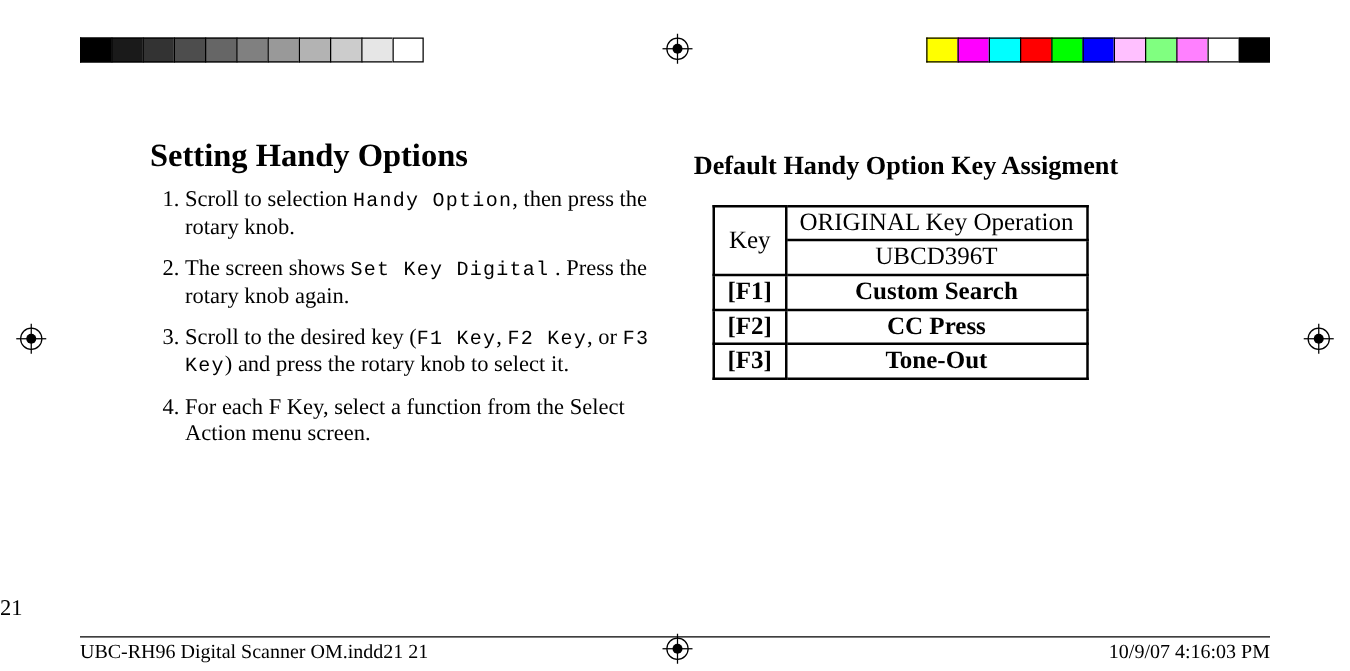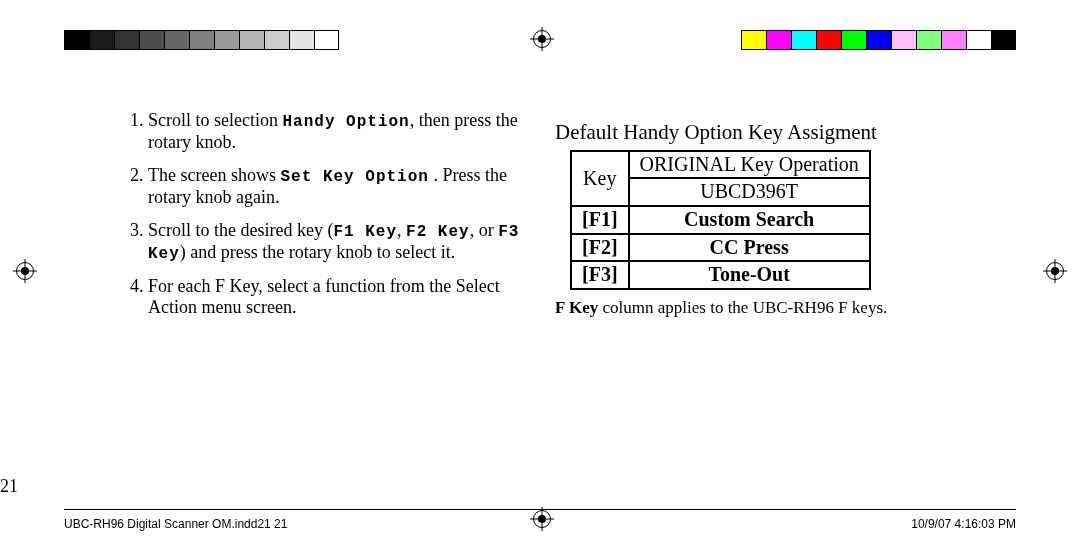--- a/index.html
+++ b/index.html
@@ -45,30 +45,29 @@
   
   .page {
     position: absolute;
     top: 110px; left: 120px; right: 120px; bottom: 60px;
     display: flex;
     gap: 30px;
   }
   .col { flex: 1 1 0; font-size: 18px; line-height: 1.18; }
 
   h1.title { font-size: 26px; font-weight: bold; margin-bottom: 8px; }
-  h2.subtitle { font-size: 21px; font-weight: normal; margin: 10px 0 5px 0; }
+  h2.subtitle { font-size: 21px; font-weight: bold; margin: 10px 0 19px 0; }
 
   ol.steps { list-style: decimal; margin-left: 28px; }
   ol.steps li { margin-bottom: 12px; }
   .mono {
     font-family: "OCR A Extended", "Courier New", monospace;
     letter-spacing: 1px;
     font-size: 16px;
     display: inline;
-    font-weight: bold;
   }
 
   table.keytab {
     border-collapse: collapse;
     margin: 5px 0 8px 15px;
     font-size: 20px;
   }
   table.keytab th, table.keytab td {
     border: 2px solid #000;
     padding: 1px 10px;
@@ -85,22 +84,22 @@
     text-align: left;
     font-size: 18px;
   }
 
   
   .footer {
     position: absolute;
     left: 64px; right: 64px; bottom: 6px;
     height: 22px;
     border-top: 1px solid #000;
-    font-size: 12px;
-    font-family: Liberation Sans, sans-serif;
+    font-size: 16px;
+    font-family: Liberation Serif, serif;
     display: flex;
     justify-content: space-between;
     align-items: flex-end;
     padding-top: 1px;
   }
 
   
 </style>
 </head>
 <body>
@@ -145,26 +144,27 @@
     <span class="dot"></span>
   </div>
 <div class="regmark bc">
     <span class="hline"></span>
     <span class="dot"></span>
   </div>
 
 <div class="page">
 
   <div class="col">
+    <h1 class="title" data-bind="left_col.title">Setting Handy Options</h1>
     <ol class="steps">
       <li>
         <span data-bind="left_col.steps.0.pre">Scroll to selection </span><span class="mono" data-bind="left_col.steps.0.mono">Handy Option</span><span data-bind="left_col.steps.0.post">, then press the rotary knob.</span>
       </li>
       <li>
-        <span data-bind="left_col.steps.1.pre">The screen shows </span><span class="mono" data-bind="left_col.steps.1.mono">Set Key Option</span><span data-bind="left_col.steps.1.post"> . Press the rotary knob again.</span>
+        <span data-bind="left_col.steps.1.pre">The screen shows </span><span class="mono" data-bind="left_col.steps.1.mono">Set Key Digital</span><span data-bind="left_col.steps.1.post"> . Press the rotary knob again.</span>
       </li>
       <li>
         <span data-bind="left_col.steps.2.pre">Scroll to the desired key (</span><span class="mono" data-bind="left_col.steps.2.mono">F1 Key</span><span data-bind="left_col.steps.2.mid1">, </span><span class="mono" data-bind="left_col.steps.2.mono2">F2 Key</span><span data-bind="left_col.steps.2.mid2">, or </span><span class="mono" data-bind="left_col.steps.2.mono3">F3 Key</span><span data-bind="left_col.steps.2.post">) and press the rotary knob to select it.</span>
       </li>
       <li>
         <span data-bind="left_col.steps.3.pre">For each F Key, select a function from the Select Action menu screen.</span>
       </li>
     </ol>
   </div>
 
@@ -186,23 +186,20 @@
       <tr>
         <td data-bind="right_col.table.rows.1.key">[F2]</td>
         <td data-bind="right_col.table.rows.1.op">CC Press</td>
       </tr>
       <tr>
         <td data-bind="right_col.table.rows.2.key">[F3]</td>
         <td data-bind="right_col.table.rows.2.op">Tone-Out</td>
       </tr>
     </tbody>
       </table>
-    <p class="note">
-      <b data-bind="right_col.note_bold">F Key</b><span data-bind="right_col.note_rest"> column applies to the UBC-RH96 F keys.</span>
-    </p>
   </div>
 
 </div>
 
 <div class="pagenum" data-bind="page_number">21</div>
 
 <div class="footer">
   <span data-bind="footer.left">UBC-RH96 Digital Scanner OM.indd21   21</span>
   <span data-bind="footer.right">10/9/07   4:16:03 PM</span>
 </div>

